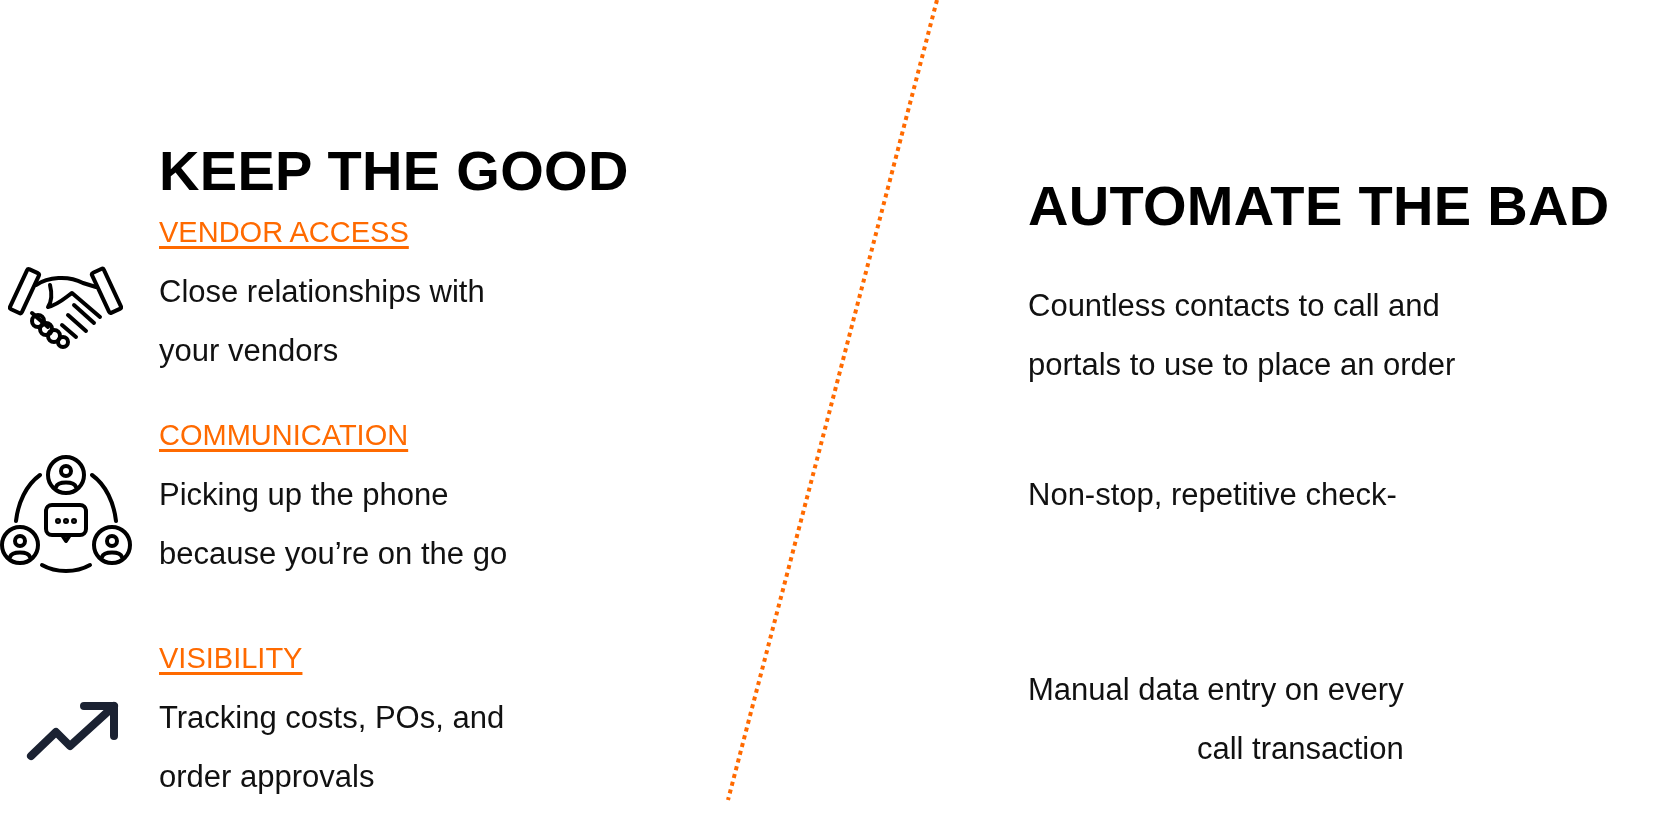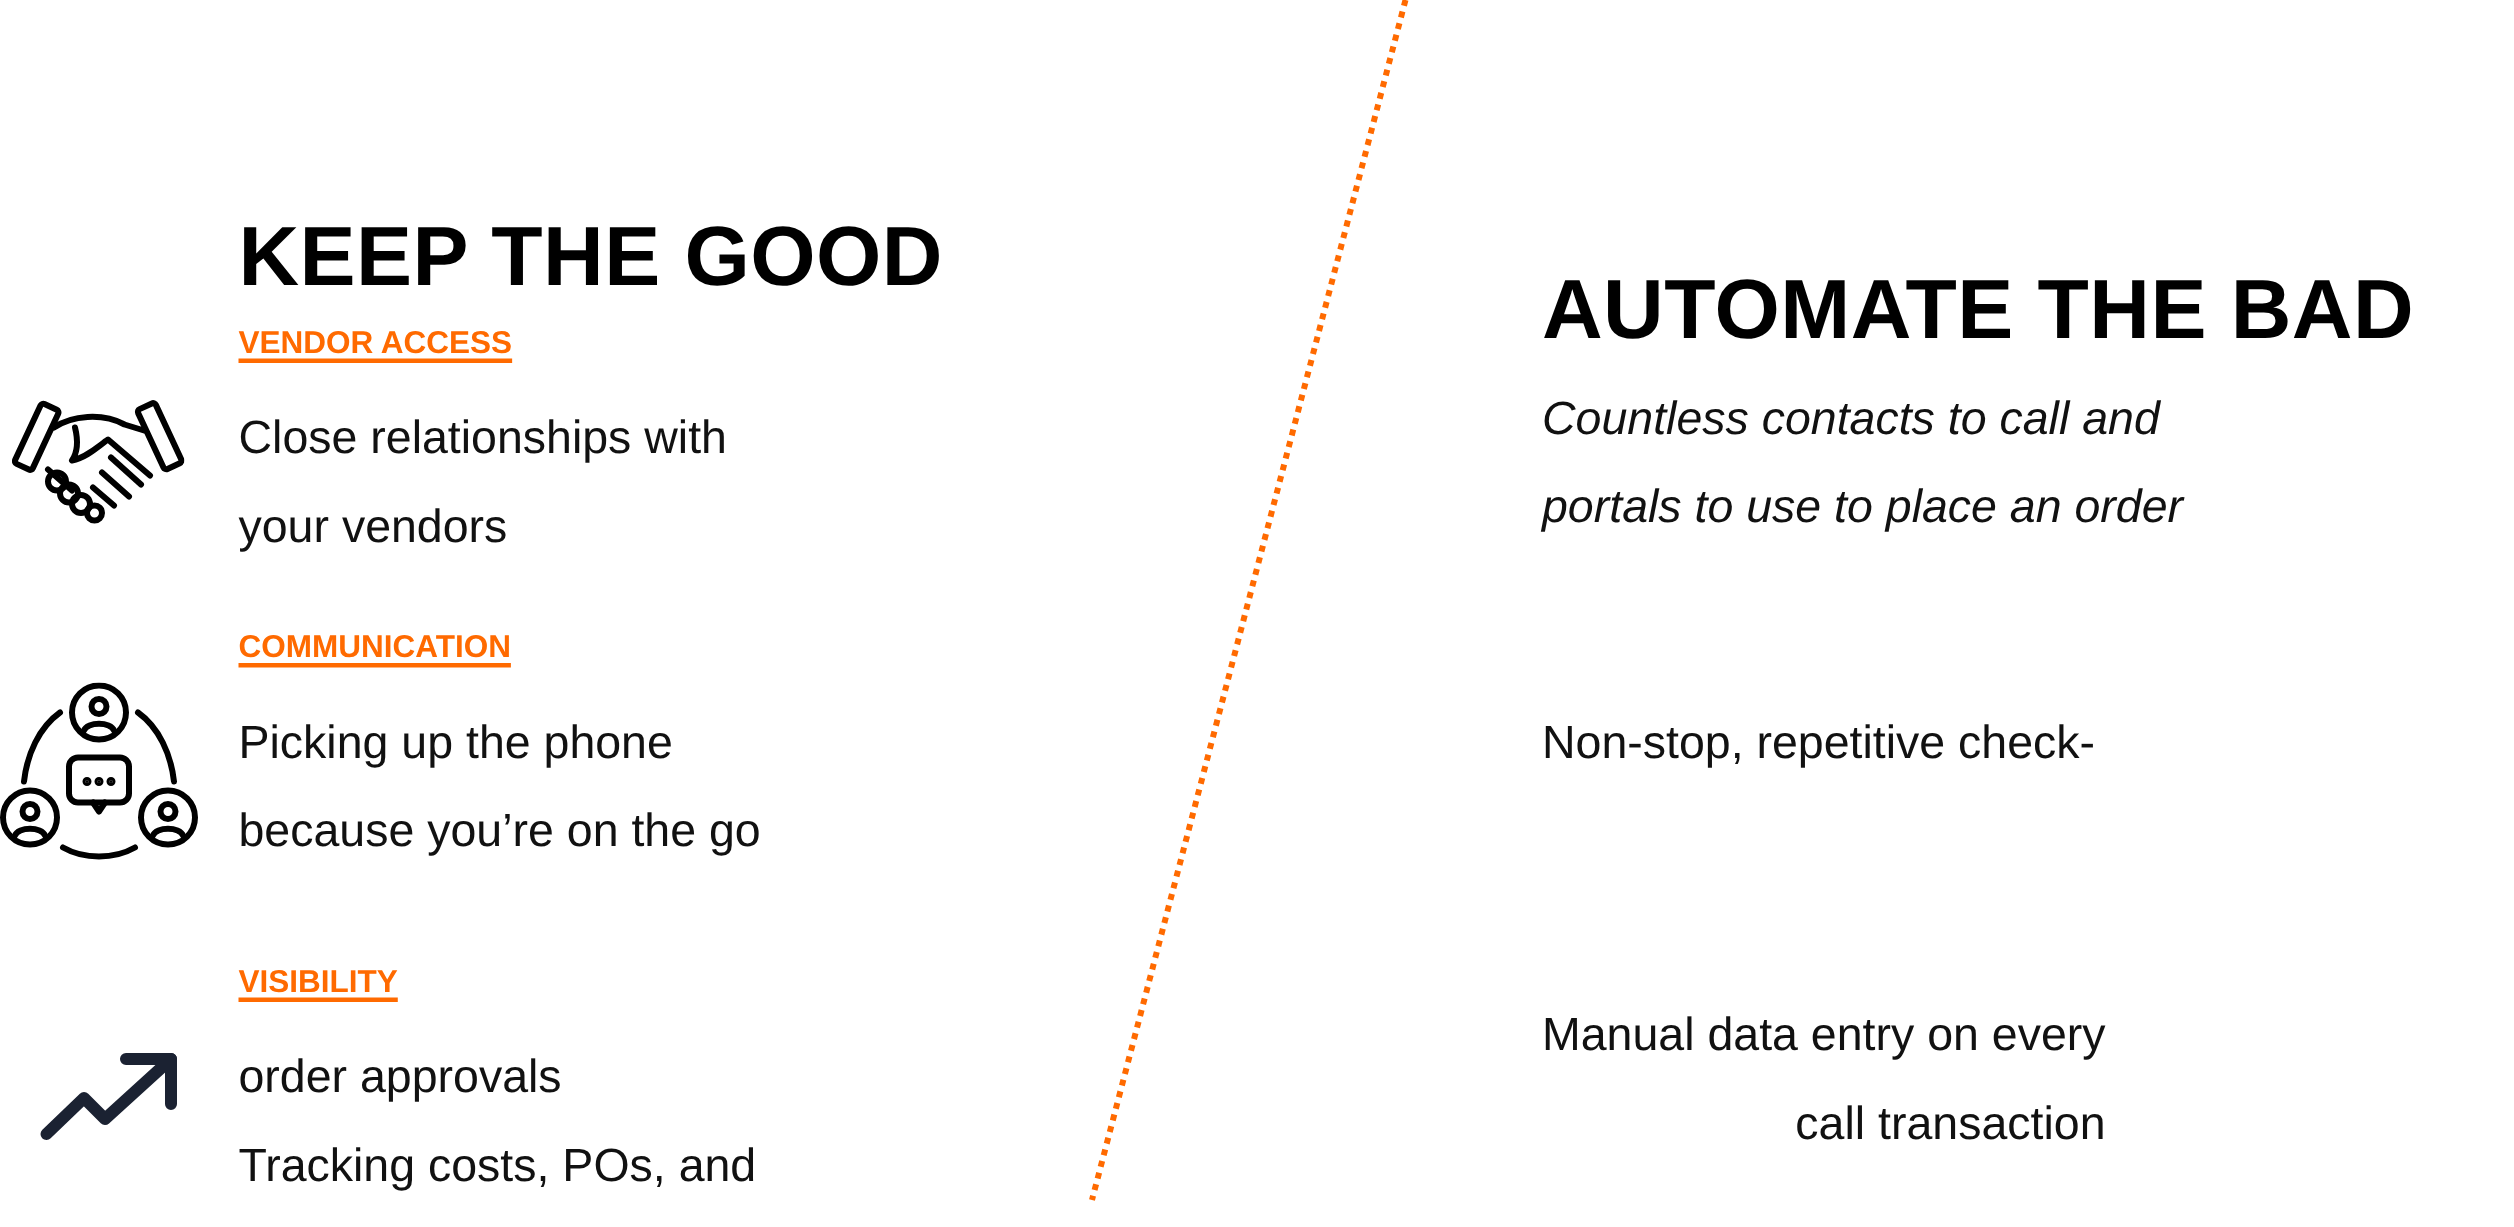--- a/index.html
+++ b/index.html
@@ -1,20 +1,20 @@
 <!DOCTYPE html>
 <html><head>
 <meta charset="utf-8">
 <style>
   html, body { margin: 0; padding: 0; background: #ffffff; }
   body { width: 1676px; height: 818px; position: relative; overflow: hidden;
          font-family: "Liberation Sans", "DejaVu Sans", sans-serif; color: #111111; }
   .abs { position: absolute; }
   .heading { font-weight: bold; font-size: 56px; letter-spacing: 0.3px; color: #000; white-space: nowrap; line-height: 1; }
-  .label { font-weight: bold; font-size: 21px; color: #ff6a00; text-decoration: underline;
+  .label { font-weight: normal; font-size: 29px; color: #ff6a00; text-decoration: underline;
            text-decoration-thickness: 3px; text-underline-offset: 4px; white-space: nowrap; line-height: 1; }
   .body-text { font-size: 31px; line-height: 59px; color: #111; white-space: nowrap; }
   .icon svg { display: block; }
   .divider { position: absolute; left: 0; top: 0; }
 </style>
 </head>
 <body>
 
 <svg class="divider" width="1676" height="818" viewBox="0 0 1676 818">
   <line x1="937" y1="0" x2="728" y2="800" stroke="#ff6a00" stroke-width="4" stroke-dasharray="4 4"></line>
@@ -72,27 +72,27 @@
 </div>
 
 <div class="abs label" style="left:159px; top:644px;">VISIBILITY</div>
 <div class="abs icon" style="left:26px; top:700px;">
   <svg width="96" height="62" viewBox="0 0 96 62" fill="none" stroke="#1b2232" stroke-width="8" stroke-linecap="round" stroke-linejoin="round">
     <path d="M5 56 L30 32 L44 46 L88 6"></path>
     <path d="M58 6 L88 6 L88 36"></path>
   </svg>
 </div>
 <div class="abs body-text" style="left:159px; top:688px;">
+  <div>Tracking costs, POs, and</div>
   <div>order approvals</div>
-  <div>Tracking costs, POs, and</div>
 </div>
 
 <div class="abs heading" style="left:1028px; top:143px;margin-top:35px;">AUTOMATE THE BAD</div>
 
-<div class="abs body-text" style="left:1028px; top:249px;font-style:italic;">
+<div class="abs body-text" style="left:1028px; top:276px;">
   <div>Countless contacts to call and</div>
   <div>portals to use to place an order</div>
 </div>
 
 <div class="abs body-text" style="left:1028px; top:465px;text-align:right;">
   <div>Non-stop, repetitive check-</div>
 </div>
 
 <div class="abs body-text" style="left:1028px; top:660px;text-align:right;">
   <div>Manual data entry on every</div>

